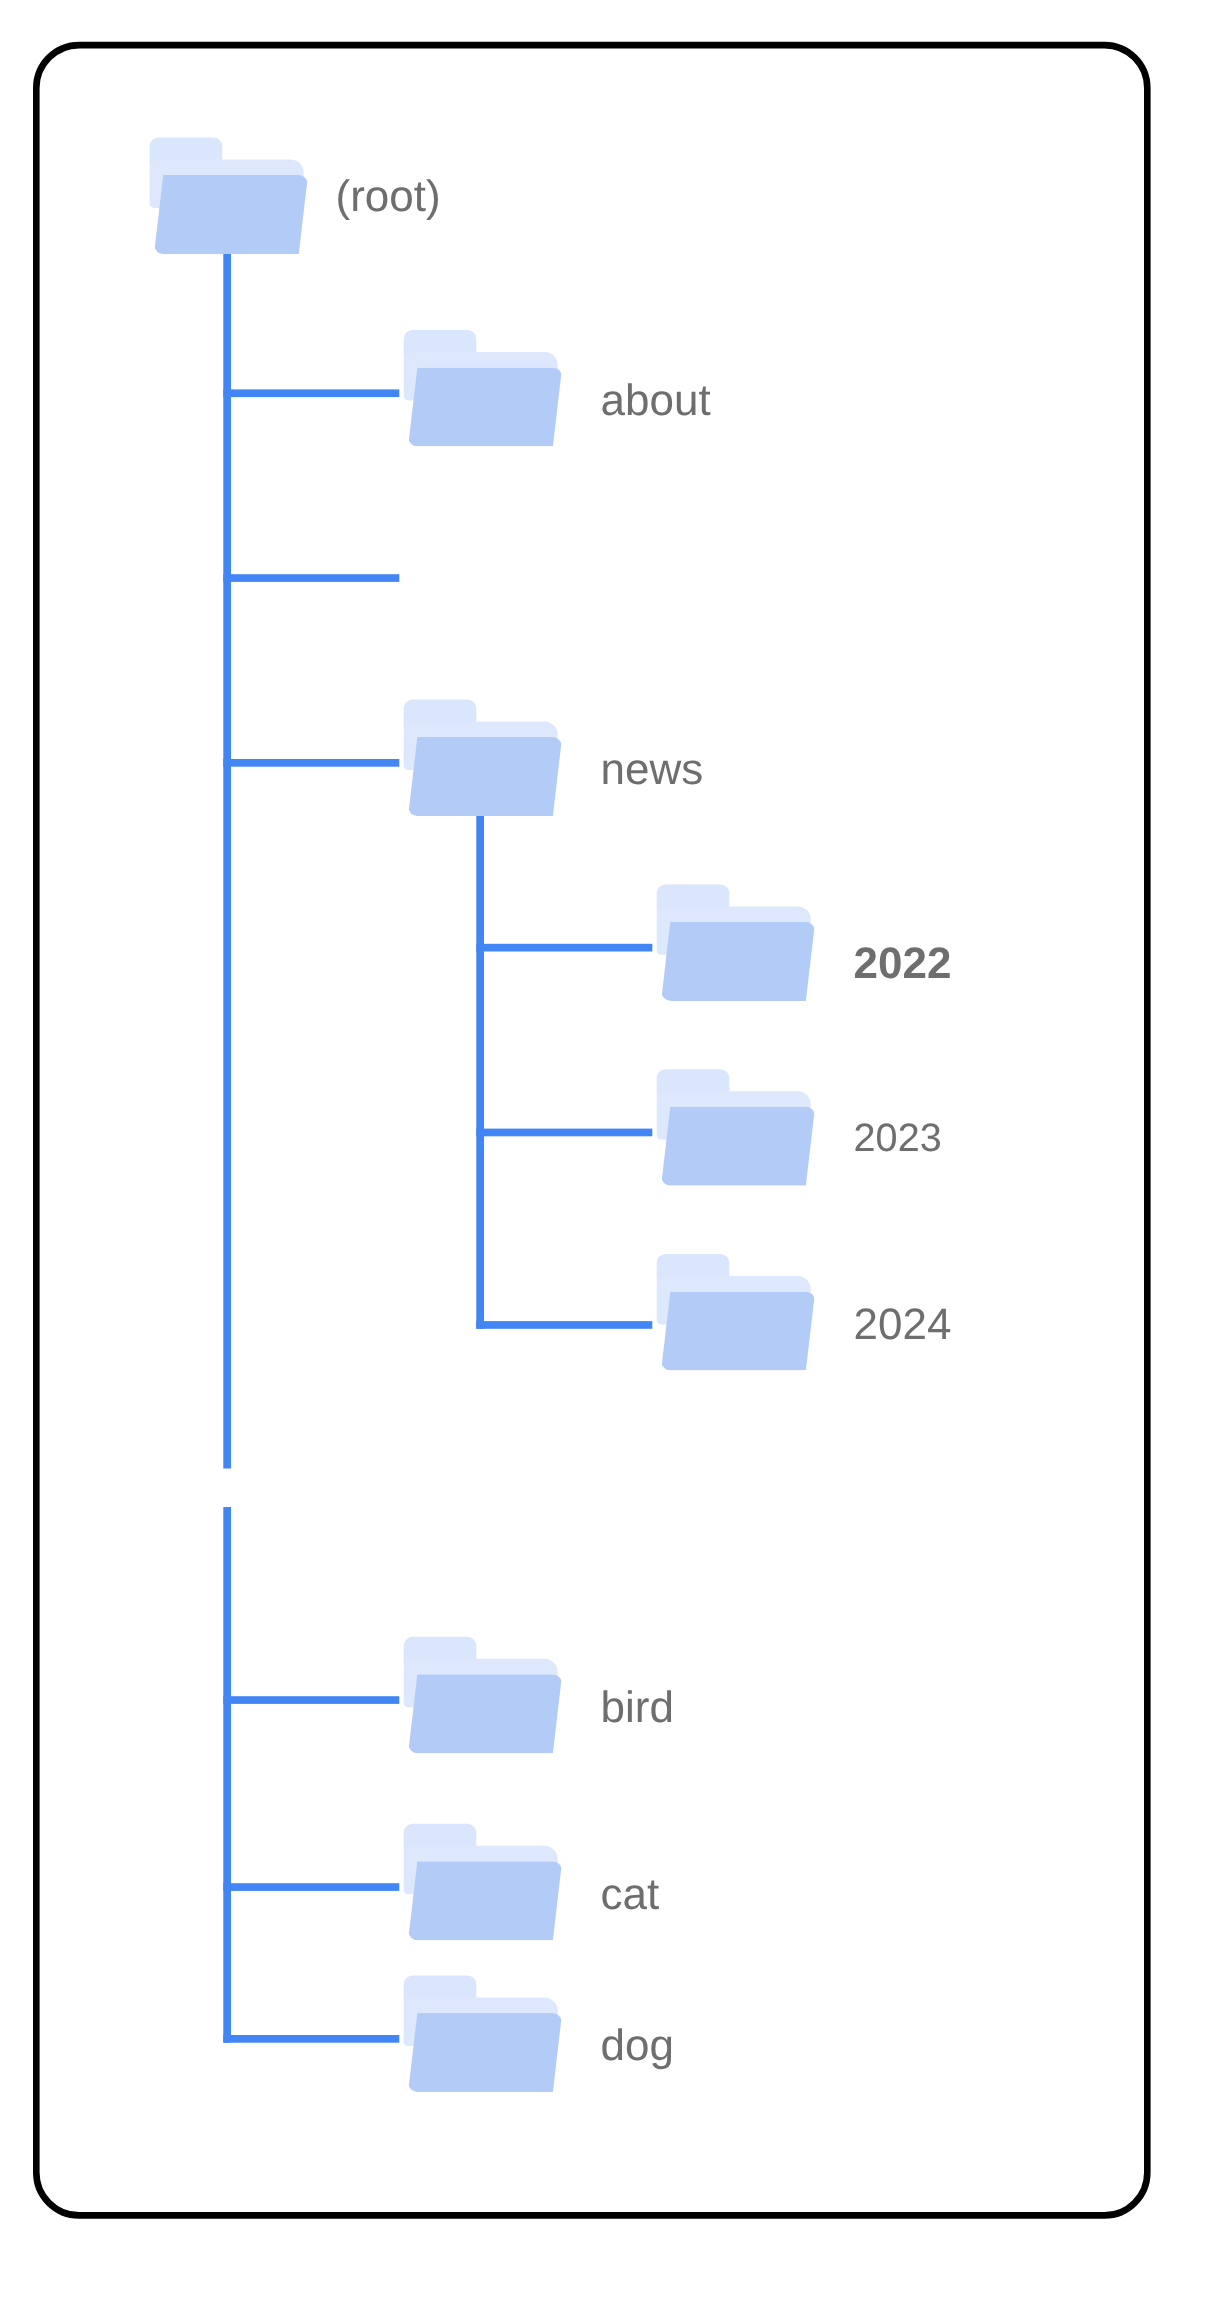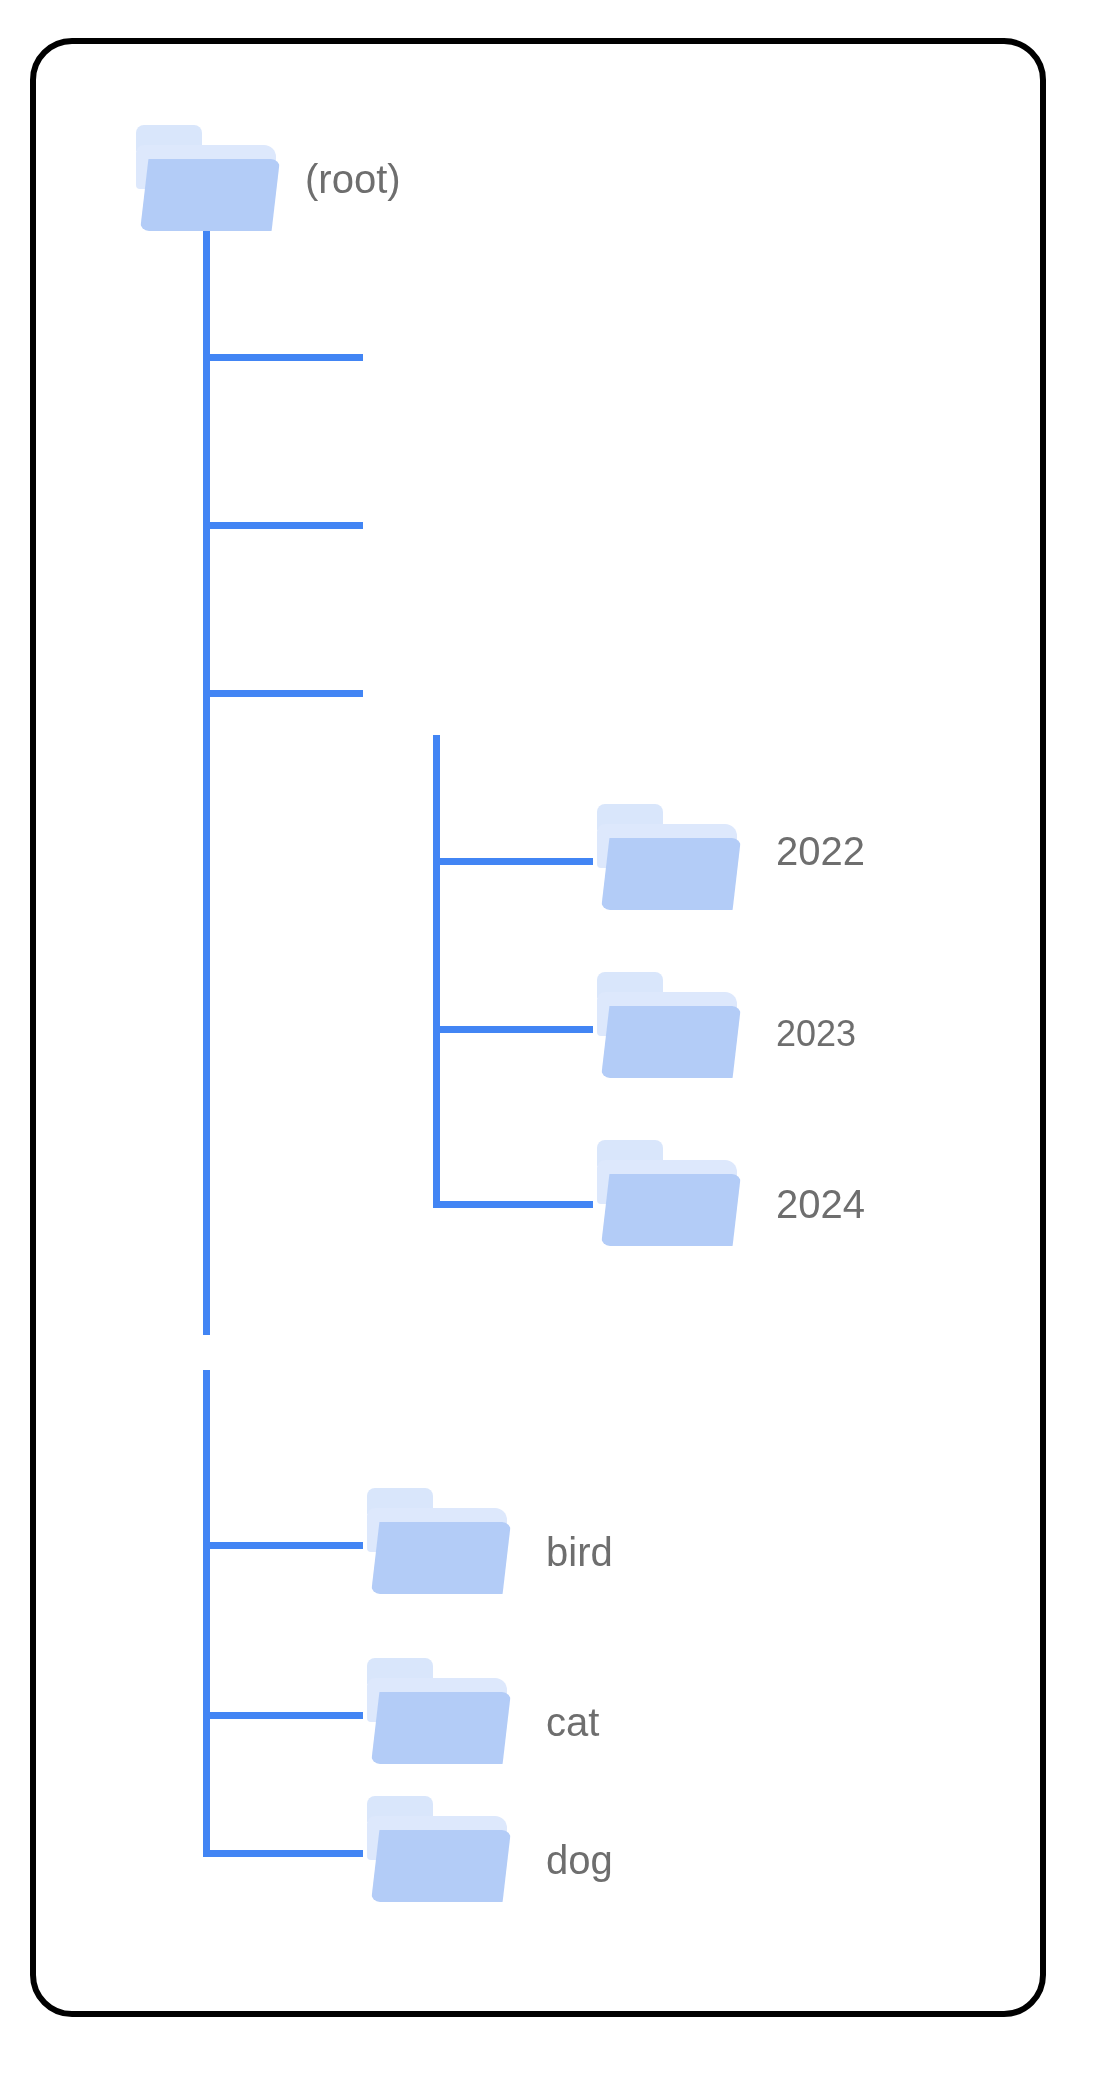--- a/index.html
+++ b/index.html
@@ -121,32 +121,52 @@
       <div class="folder" style="width:155px; height:110px;">
         <div class="tab" style="left:4px;  top:0px;   width:66px;  height:26px;"></div>
         <div class="back" style="left:4px;  top:20px;  width:140px; height:44px;"></div>
         <div class="front" style="left:8px;  top:34px;  width:140px; height:72px;
              clip-path: polygon(6% 0%, 100% 0%, 94% 100%, 0% 100%);
              border-radius:9px;"></div>
       </div>
       <div class="label" style="left:173px; top:34px; font-size:40px;">(root)</div>
     </div>
 
-
-
+    <div class="node" style="left:363px; top:300px; width:600px; height:110px;">
+      <div class="folder" style="width:155px; height:110px;">
+        <div class="tab" style="left:4px;  top:0px;   width:66px;  height:26px;"></div>
+        <div class="back" style="left:4px;  top:20px;  width:140px; height:44px;"></div>
+        <div class="front" style="left:8px;  top:34px;  width:140px; height:72px;
+             clip-path: polygon(6% 0%, 100% 0%, 94% 100%, 0% 100%);
+             border-radius:9px;"></div>
+      </div>
+      <div class="label" style="left:183px; top:44px; font-size:40px;">about</div>
+    </div>
+
+
+    <div class="node" style="left:363px; top:636px; width:600px; height:110px;">
+      <div class="folder" style="width:155px; height:110px;">
+        <div class="tab" style="left:4px;  top:0px;   width:66px;  height:26px;"></div>
+        <div class="back" style="left:4px;  top:20px;  width:140px; height:44px;"></div>
+        <div class="front" style="left:8px;  top:34px;  width:140px; height:72px;
+             clip-path: polygon(6% 0%, 100% 0%, 94% 100%, 0% 100%);
+             border-radius:9px;"></div>
+      </div>
+      <div class="label" style="left:183px; top:44px; font-size:40px;">news</div>
+    </div>
 
     <div class="node" style="left:593px; top:804px; width:600px; height:110px;">
       <div class="folder" style="width:155px; height:110px;">
         <div class="tab" style="left:4px;  top:0px;   width:66px;  height:26px;"></div>
         <div class="back" style="left:4px;  top:20px;  width:140px; height:44px;"></div>
         <div class="front" style="left:8px;  top:34px;  width:140px; height:72px;
              clip-path: polygon(6% 0%, 100% 0%, 94% 100%, 0% 100%);
              border-radius:9px;"></div>
       </div>
-      <div class="label" style="left:183px; top:27px; font-size:40px;">2022</div>
+      <div class="label" style="left:183px; top:52px; font-size:40px;font-weight:bold;">2022</div>
     </div>
 
     <div class="node" style="left:593px; top:972px; width:600px; height:110px;">
       <div class="folder" style="width:155px; height:110px;">
         <div class="tab" style="left:4px;  top:0px;   width:66px;  height:26px;"></div>
         <div class="back" style="left:4px;  top:20px;  width:140px; height:44px;"></div>
         <div class="front" style="left:8px;  top:34px;  width:140px; height:72px;
              clip-path: polygon(6% 0%, 100% 0%, 94% 100%, 0% 100%);
              border-radius:9px;"></div>
       </div>

